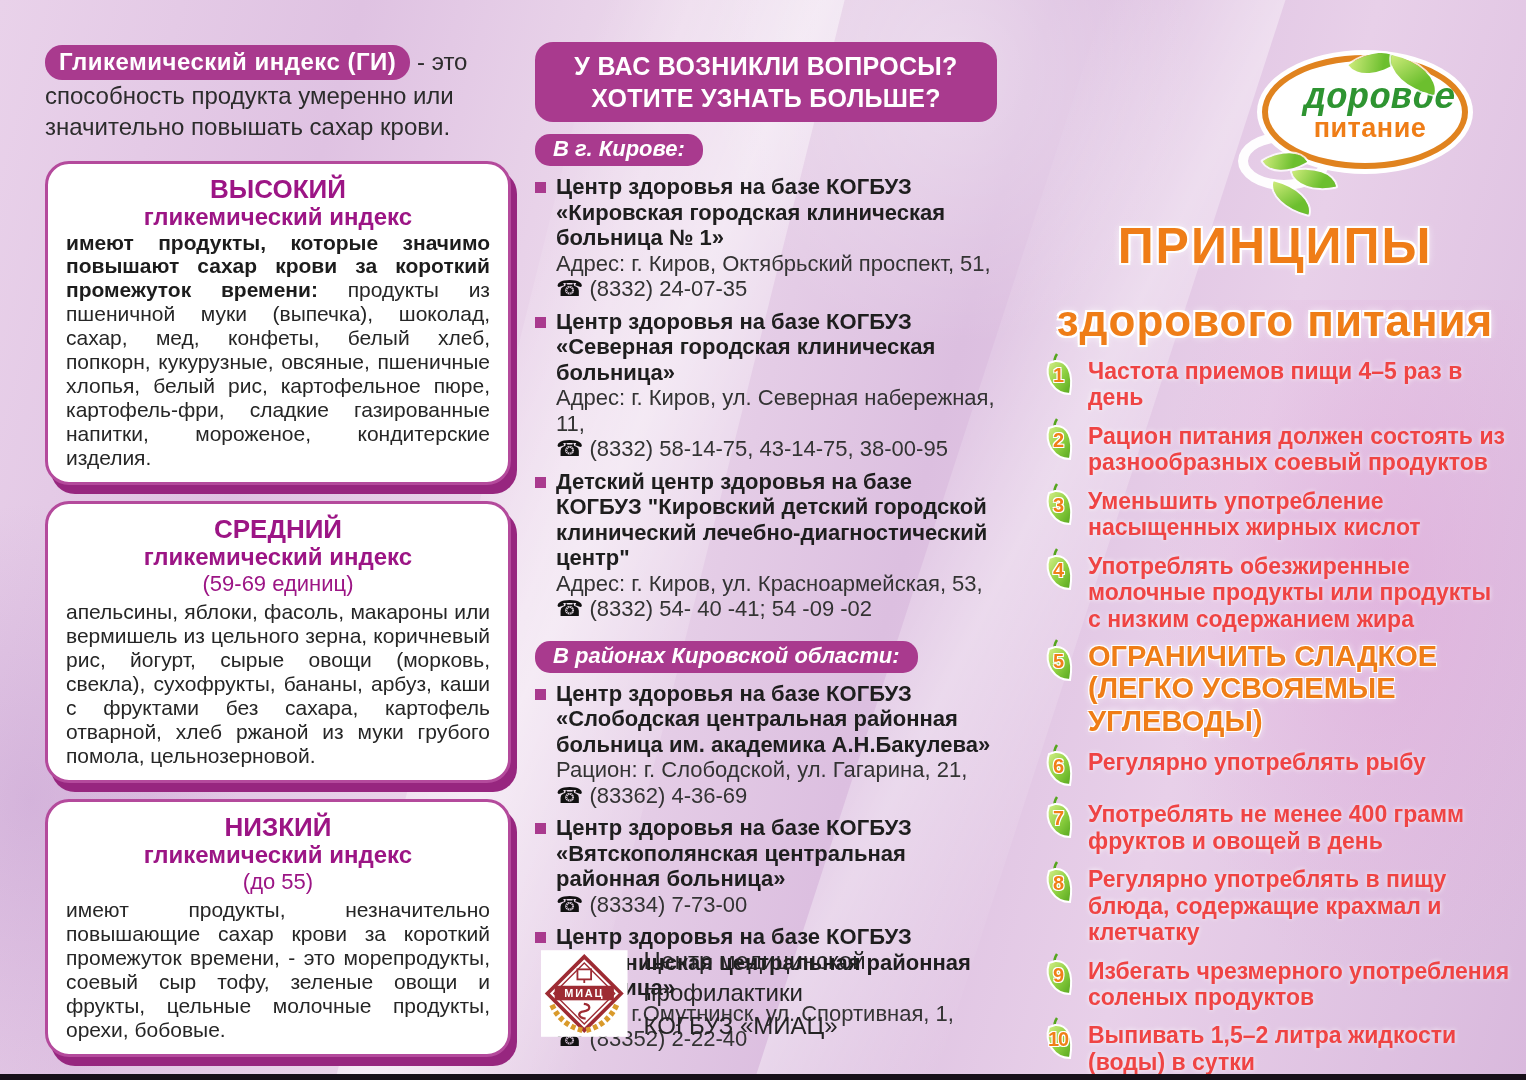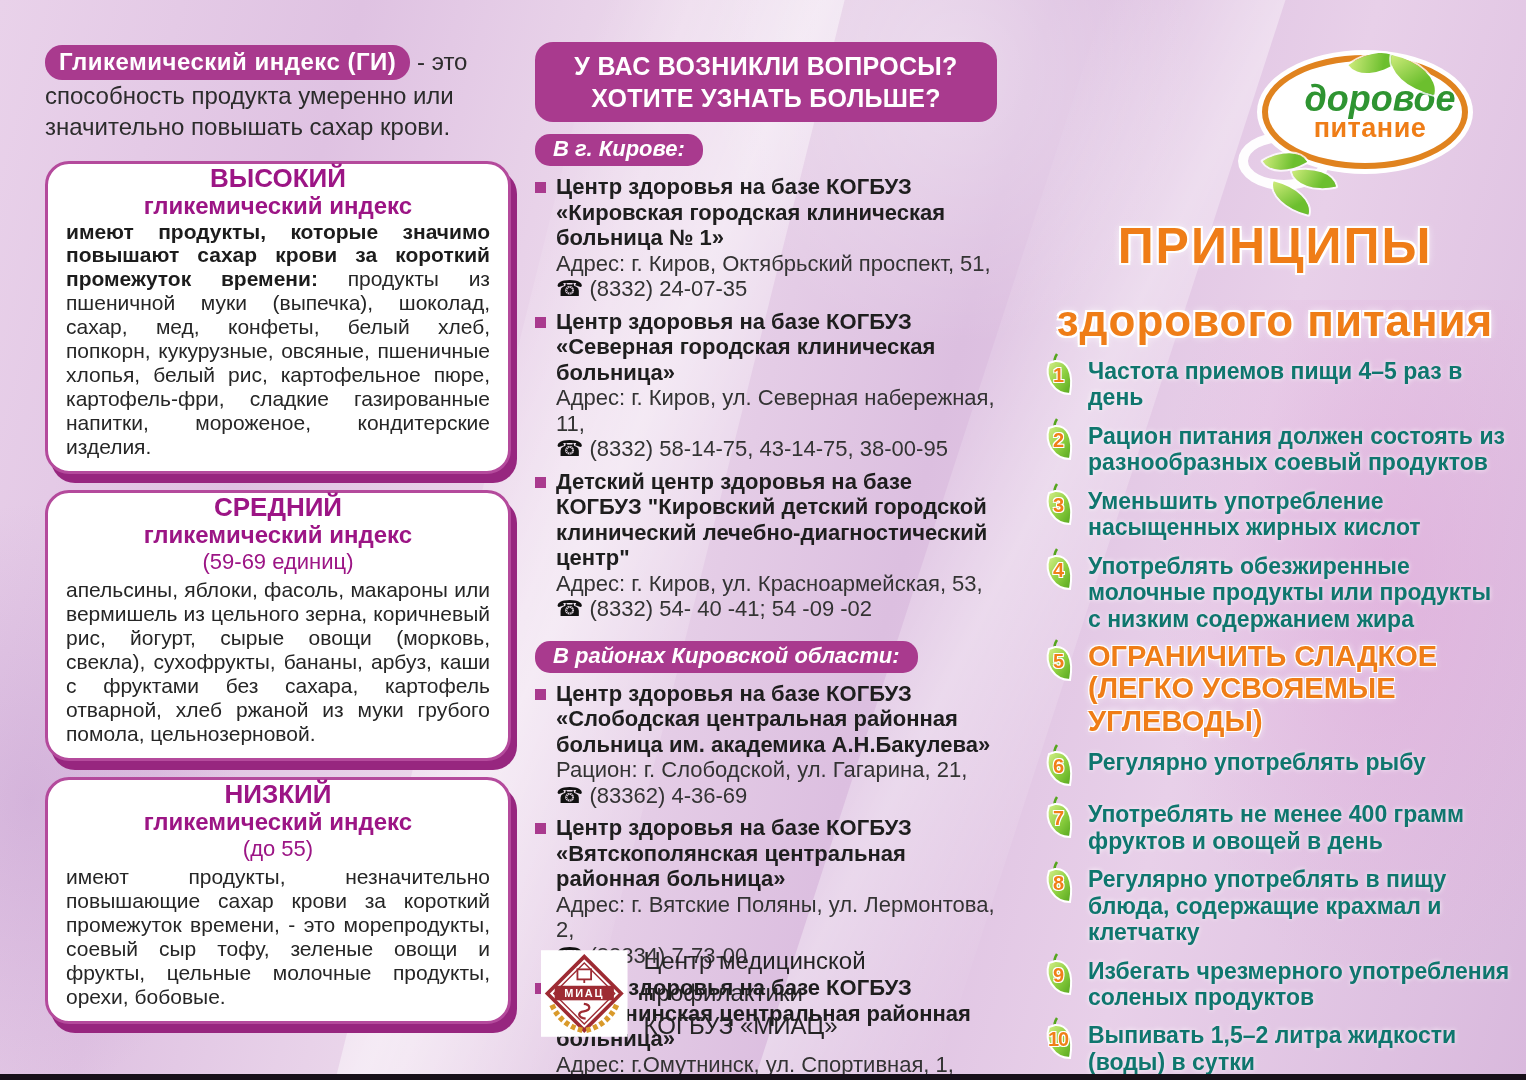--- a/index.html
+++ b/index.html
@@ -27,21 +27,21 @@
   
   .col-left { position:absolute; left:45px; top:0; width:466px; height:1044px; }
   .intro { margin-top:45px; font-size:24px; line-height:1.3; color:#2c2c2c; }
   .pill {
     display:inline-block; background:#a93a8e; color:#fff; font-weight:bold;
     padding:1px 14px 3px; border-radius:17px; letter-spacing:.5px;
   }
   .gi-box {
     background:#fff; border:3px solid #b44a9c; border-radius:24px;
     box-shadow:6px 9px 0 #97267f;
-    padding:0 18px 12px; margin-top:16px;
+    padding:11px 18px 12px; margin-top:16px;
   }
   .gi-box.first { margin-top:18px; }
   .gi-title { text-align:center; color:#9c1585; font-weight:bold; font-size:26px; line-height:1.12; }
   .gi-sub   { text-align:center; color:#9c1585; font-weight:bold; font-size:24px; line-height:1.12; }
   .gi-range { text-align:center; color:#9c1585; font-size:22px; line-height:1.15; margin-bottom:4px; }
   .gi-body  { font-size:21px; line-height:1.14; text-align:justify; color:#262626; }
   .gi-body b { color:#1c1c1c; }
 
   
   .col-mid { position:absolute; left:535px; top:0; width:462px; height:1080px; }
@@ -65,21 +65,21 @@
 
   
   .col-right { position:absolute; left:1040px; top:0; width:470px; height:1080px; }
   .swirl { position:absolute; left:198px; top:132px; width:92px; height:58px;
            border:10px solid #fff; border-radius:50%; z-index:1; opacity:.95; }
   .logo-oval {
     position:absolute; left:222px; top:55px; width:206px; height:114px; z-index:2;
     background:#fff; border:6px solid #e0831f; border-radius:50%;
     box-shadow:0 0 0 5px #fff; text-align:center;
   }
-  .logo-script { margin-top:22px; margin-left:30px; font-family:Liberation Sans, sans-serif;
+  .logo-script { margin-top:22px; margin-left:30px; font-family:Liberation Mono, monospace;
                  font-style:italic; font-weight:bold; color:#2e9431; font-size:36px; line-height:.9; }
   .logo-bold { margin-top:-2px; margin-left:10px; color:#ef7d17; font-weight:bold; font-size:27px; letter-spacing:.5px; }
   .leaf-deco { position:absolute; z-index:3; width:44px; height:26px;
                background:linear-gradient(135deg,#cdeb7a,#6cbf2e 70%);
                border-radius:2% 100% 2% 100%; box-shadow:0 0 0 2px rgba(255,255,255,.8); }
   .ld1 { left:312px; top:50px; transform:rotate(-35deg); }
   .ld2 { left:348px; top:60px; transform:rotate(12deg); width:50px; height:30px; }
   .ld3 { left:226px; top:150px; transform:rotate(-30deg); width:38px; height:23px; }
   .ld4 { left:254px; top:167px; transform:rotate(-12deg); width:40px; height:24px; }
   .ld5 { left:230px; top:186px; transform:rotate(14deg); width:42px; height:24px; }
@@ -95,21 +95,21 @@
   .principles { position:absolute; top:352px; left:0; width:470px;
                 display:flex; flex-direction:column; gap:6px; }
   .principle { display:flex; gap:12px; align-items:flex-start; }
   .leaf { position:relative; flex:none; width:36px; height:46px; }
   .leaf svg { display:block; }
   .leaf .num {
     position:absolute; top:50%; left:50%; transform:translate(-50%,-46%);
     color:#f08018; font-weight:bold; font-size:20px; letter-spacing:-1px;
     text-shadow:1px 1px 0 #fff,-1px 1px 0 #fff,1px -1px 0 #fff,-1px -1px 0 #fff;
   }
-  .ptext { font-weight:bold; font-size:23px; line-height:1.15; color:#0f766e; padding-top:6px;
+  .ptext { font-weight:bold; font-size:23px; line-height:1.15; color:#ef4444; padding-top:6px;
            text-shadow:0 0 5px rgba(255,255,255,.85); }
   .principle.highlight .ptext {
     color:#ef7d17; font-size:29px; line-height:1.12; padding-top:2px;
     text-shadow:-1px -1px 0 #fff,1px -1px 0 #fff,-1px 1px 0 #fff,1px 1px 0 #fff,0 0 7px #fff;
   }
 </style>
 </head>
 <body>
 
 <svg width="0" height="0" style="position:absolute">
@@ -198,21 +198,20 @@
       <div class="entry-name">Центр здоровья на базе КОГБУЗ «Слободская центральная районная больница им. академика А.Н.Бакулева»</div>
       <div class="entry-addr">Рацион:  г. Слободской, ул. Гагарина, 21,</div>
       <div class="entry-phone"><span class="ph-icon">☎</span> <span>(83362) 4-36-69</span></div>
     </div>
   </div>
 
   <div class="entry">
     <span class="bullet"></span>
     <div class="entry-body">
       <div class="entry-name">Центр здоровья на базе КОГБУЗ «Вятскополянская центральная районная больница»</div>
-      <div class="entry-addr">Адрес: г. Вятские Поляны, ул. Лермонтова, 2,</div>
       <div class="entry-phone"><span class="ph-icon">☎</span> <span>(83334) 7-73-00</span></div>
     </div>
   </div>
 
   <div class="entry">
     <span class="bullet"></span>
     <div class="entry-body">
       <div class="entry-name">Центр здоровья на базе КОГБУЗ «Омутнинская центральная районная больница»</div>
       <div class="entry-addr">Адрес: г.Омутнинск, ул. Спортивная, 1,</div>
       <div class="entry-phone"><span class="ph-icon">☎</span> <span>(83352) 2-22-40</span></div>

